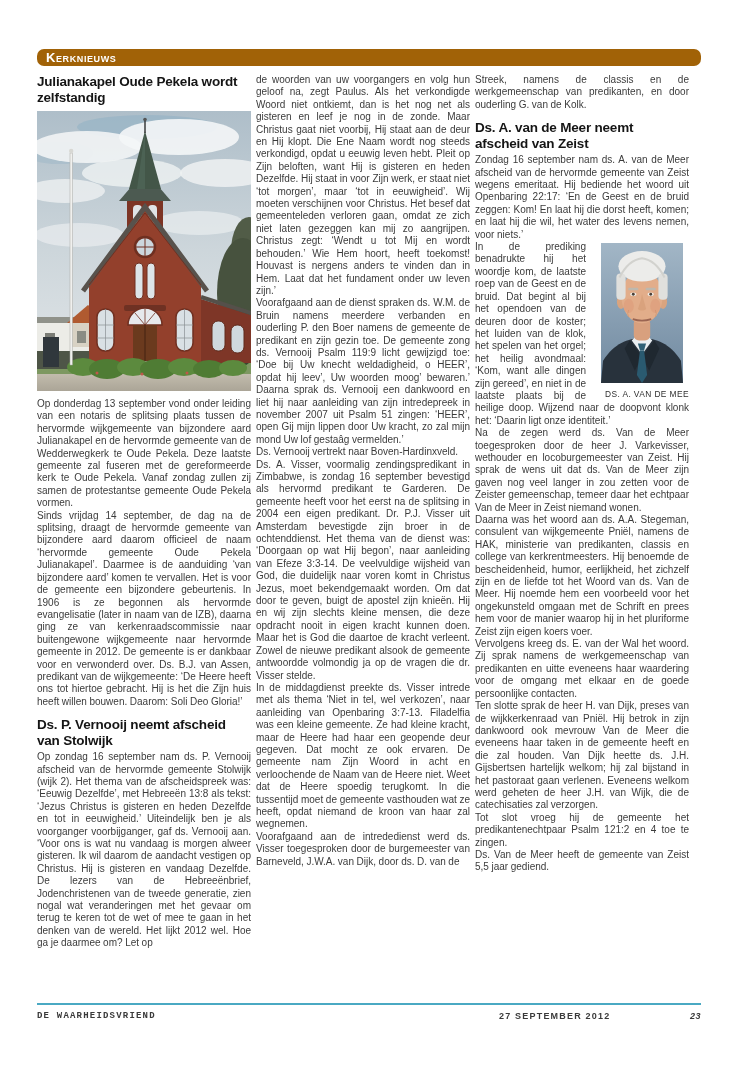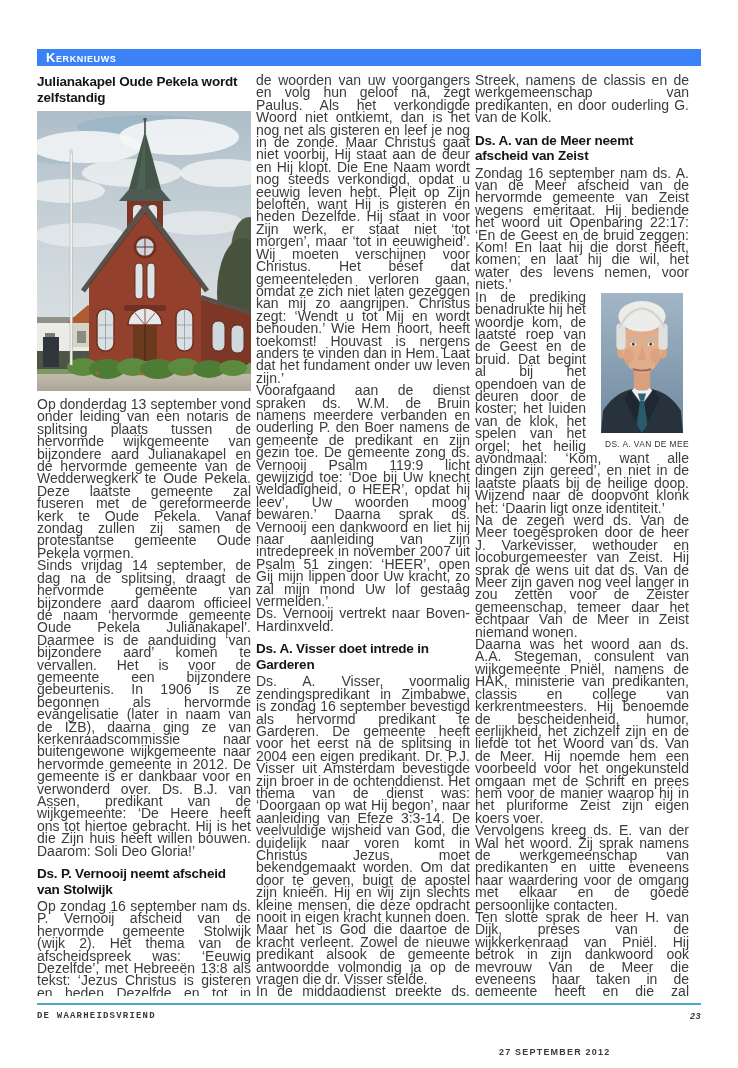--- a/index.html
+++ b/index.html
@@ -5,36 +5,36 @@
   html,body { margin:0; padding:0; }
   body {
     width:738px; height:1068px; position:relative; background:#ffffff;
     font-family:"Liberation Sans", sans-serif; overflow:hidden;
   }
   .page { position:absolute; inset:0; }
 
   
   .section-bar {
     position:absolute; left:37px; top:49px; width:664px; height:17px;
-    background:#3b82f6; display:flex; align-items:center;
+    background:#a16207; display:flex; align-items:center;border-radius:7px;
   }
   .section-label {
     color:#ffffff; font-variant:small-caps; font-weight:700;
     font-size:13px; letter-spacing:0.6px; padding-left:9px; line-height:17px;
   }
 
   
   .content {
     position:absolute; left:37px; top:74px; width:664px; height:922px;
     display:flex; gap:5px; overflow:hidden;
   }
   .col { width:214px; min-width:214px; overflow:hidden; }
 
   .col p {
-    margin:0; font-size:14px; line-height:12.4px; color:#3b3b3b;
+    margin:0; font-size:10px; line-height:12.4px; color:#3b3b3b;
     text-align:justify; word-spacing:-0.2px;
   }
   h1.title, h2.title {
     font-size:13.5px; line-height:15.5px; font-weight:700; color:#151515;
     letter-spacing:-0.2px; margin:0 0 4px 0;
   }
   h2.title { margin-top:9px; margin-bottom:3px; }
 
   .church-photo { width:214px; height:280px; margin:6px 0 7px 0; }
   .church-photo svg { display:block; width:214px; height:280px; }
@@ -49,21 +49,21 @@
   
   .footer-rule {
     position:absolute; left:37px; top:1003px; width:664px; height:2px;
     background:#4aa9c3;
   }
   .footer {
     position:absolute; left:37px; top:1011px; width:664px; height:14px;
     font-size:9px; font-weight:700; letter-spacing:1.2px; color:#3a3a3a;
   }
   .f-left  { position:absolute; left:0; top:0;font-family:Liberation Mono, monospace; }
-  .f-date  { position:absolute; left:462px; top:0;margin-top:36px; }
+  .f-date  { position:absolute; left:462px; top:0; }
   .f-page  { position:absolute; right:0; top:0; letter-spacing:0.5px;font-style:italic; }
 </style>
 </head>
 <body>
 
 <div class="page">
 
   <div class="section-bar">
     <span class="section-label">Kerknieuws</span>
   </div>
@@ -173,23 +173,23 @@
 
       <h2 class="title">Ds. P. Vernooij neemt afscheid van Stolwijk</h2>
       <p>Op zondag 16 september nam ds. P. Vernooij afscheid van de hervormde gemeente Stolwijk (wijk 2). Het thema van de afscheidspreek was: ‘Eeuwig Dezelfde’, met Hebreeën 13:8 als tekst: ‘Jezus Christus is gisteren en heden Dezelfde en tot in eeuwigheid.’ Uiteindelijk ben je als voorganger voorbijganger, gaf ds. Vernooij aan. ‘Voor ons is wat nu vandaag is morgen alweer gisteren. Ik wil daarom de aandacht vestigen op Christus. Hij is gisteren en vandaag Dezelfde. De lezers van de Hebreeënbrief, Jodenchristenen van de tweede generatie, zien nogal wat veranderingen met het gevaar om terug te keren tot de wet of mee te gaan in het denken van de wereld. Het lijkt 2012 wel. Hoe ga je daarmee om? Let op</p>
     </div>
 
     <div class="col">
       <p>de woorden van uw voorgangers en volg hun geloof na, zegt Paulus. Als het verkondigde Woord niet ontkiemt, dan is het nog net als gisteren en leef je nog in de zonde. Maar Christus gaat niet voorbij, Hij staat aan de deur en Hij klopt. Die Ene Naam wordt nog steeds verkondigd, opdat u eeuwig leven hebt. Pleit op Zijn beloften, want Hij is gisteren en heden Dezelfde. Hij staat in voor Zijn werk, er staat niet ‘tot morgen’, maar ‘tot in eeuwigheid’. Wij moeten verschijnen voor Christus. Het besef dat gemeenteleden verloren gaan, omdat ze zich niet laten gezeggen kan mij zo aangrijpen. Christus zegt: ‘Wendt u tot Mij en wordt behouden.’ Wie Hem hoort, heeft toekomst! Houvast is nergens anders te vinden dan in Hem. Laat dat het fundament onder uw leven zijn.’</p>
       <p>Voorafgaand aan de dienst spraken ds. W.M. de Bruin namens meerdere verbanden en ouderling P. den Boer namens de gemeente de predikant en zijn gezin toe. De gemeente zong ds. Vernooij Psalm 119:9 licht gewijzigd toe: ‘Doe bij Uw knecht weldadigheid, o HEER’, opdat hij leev’, Uw woorden moog’ bewaren.’ Daarna sprak ds. Vernooij een dankwoord en liet hij naar aanleiding van zijn intredepreek in november 2007 uit Psalm 51 zingen: ‘HEER’, open Gij mijn lippen door Uw kracht, zo zal mijn mond Uw lof gestaâg vermelden.’</p>
       <p>Ds. Vernooij vertrekt naar Boven-Hardinxveld.</p>
 
-      <h2 class="title">Ds. A. Visser doet intrede in Garderen</h2>
       <p>Ds. A. Visser, voormalig zendingspredikant in Zimbabwe, is zondag 16 september bevestigd als hervormd predikant te Garderen. De gemeente heeft voor het eerst na de splitsing in 2004 een eigen predikant. Dr. P.J. Visser uit Amsterdam bevestigde zijn broer in de ochtenddienst. Het thema van de dienst was: ‘Doorgaan op wat Hij begon’, naar aanleiding van Efeze 3:3-14. De veelvuldige wijsheid van God, die duidelijk naar voren komt in Christus Jezus, moet bekendgemaakt worden. Om dat door te geven, buigt de apostel zijn knieën. Hij en wij zijn slechts kleine mensen, die deze opdracht nooit in eigen kracht kunnen doen. Maar het is God die daartoe de kracht verleent. Zowel de nieuwe predikant alsook de gemeente antwoordde volmondig ja op de vragen die dr. Visser stelde.</p>
       <p>In de middagdienst preekte ds. Visser intrede met als thema ‘Niet in tel, wel verkozen’, naar aanleiding van Openbaring 3:7-13. Filadelfia was een kleine gemeente. Ze had kleine kracht, maar de Heere had haar een geopende deur gegeven. Dat mocht ze ook ervaren. De gemeente nam Zijn Woord in acht en verloochende de Naam van de Heere niet. Weet dat de Heere spoedig terugkomt. In die tussentijd moet de gemeente vasthouden wat ze heeft, opdat niemand de kroon van haar zal wegnemen.</p>
+      <p>Voorafgaand aan de intrededienst werd ds. Visser toegesproken door de burgemeester van Barneveld, J.W.A. van Dijk, door ds. D. van de</p>
     </div>
 
     <div class="col">
       <p>Streek, namens de classis en de werkgemeenschap van predikanten, en door ouderling G. van de Kolk.</p>
 
       <h2 class="title">Ds. A. van de Meer neemt afscheid van Zeist</h2>
       <p>Zondag 16 september nam ds. A. van de Meer afscheid van de hervormde gemeente van Zeist wegens emeritaat. Hij bediende het woord uit Openbaring 22:17: ‘En de Geest en de bruid zeggen: Kom! En laat hij die dorst heeft, komen; en laat hij die wil, het water des levens nemen, voor niets.’</p>
 
       <div class="portrait-box">
         <svg class="portrait-svg" viewBox="0 0 80 138" preserveAspectRatio="none">

